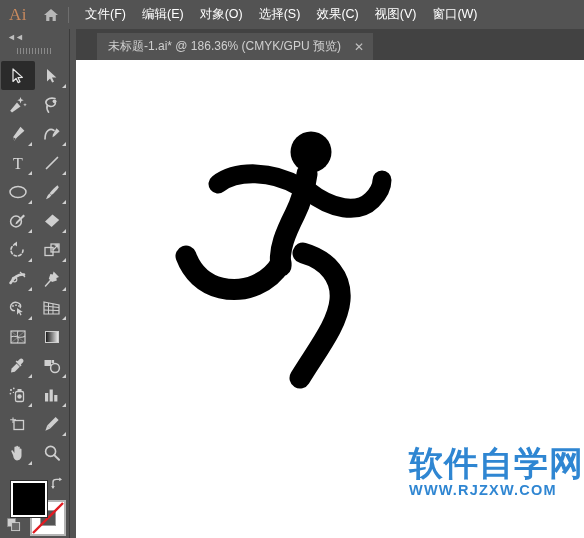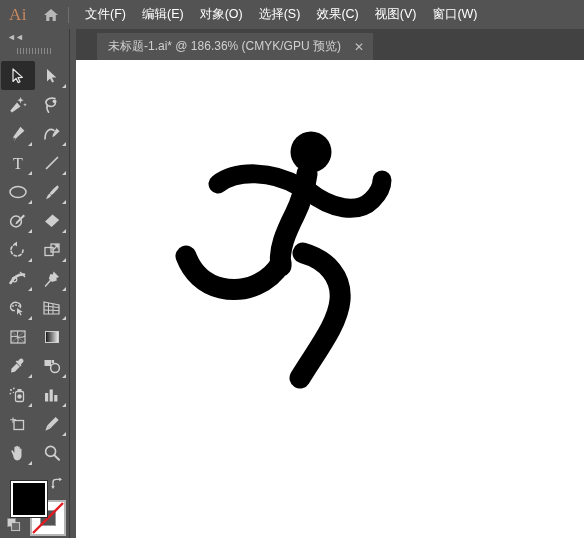--- a/index.html
+++ b/index.html
@@ -440,15 +440,19 @@
         <path d="M224 127 C196 110 160 110 142 124" stroke-width="19"></path>
 
         <path d="M231 130 C256 150 282 154 296 140 C303 133 306 126 306 120" stroke-width="19"></path>
 
         <path d="M205 203 C194 222 170 234 145 228 C128 224 116 212 110 196" stroke-width="21"></path>
 
         <path d="M227 193 C252 200 266 218 264 240 C262 264 241 290 224 318" stroke-width="21"></path>
       </g>
     </svg>
 
+    <div class="watermark">
+      <div class="wm-cn">软件自学网</div>
+      <div class="wm-en">WWW.RJZXW.COM</div>
+    </div>
   </div>
 
 </div>
 
 </body></html>

